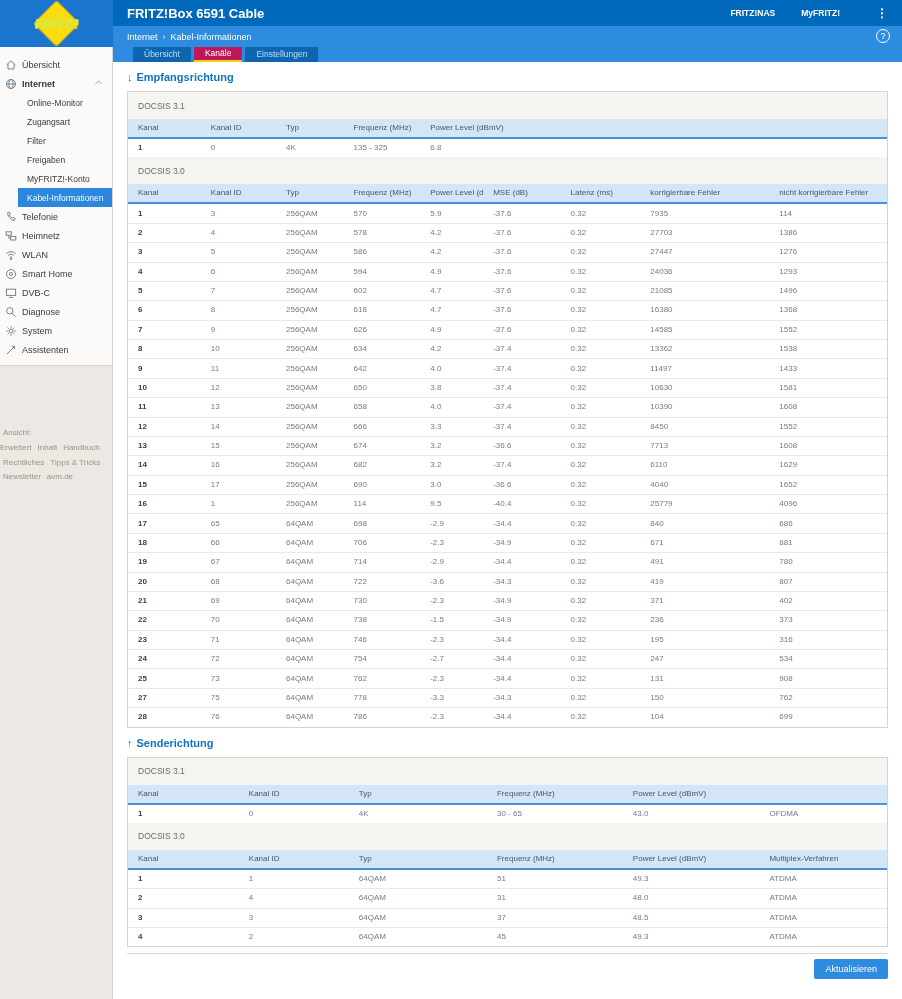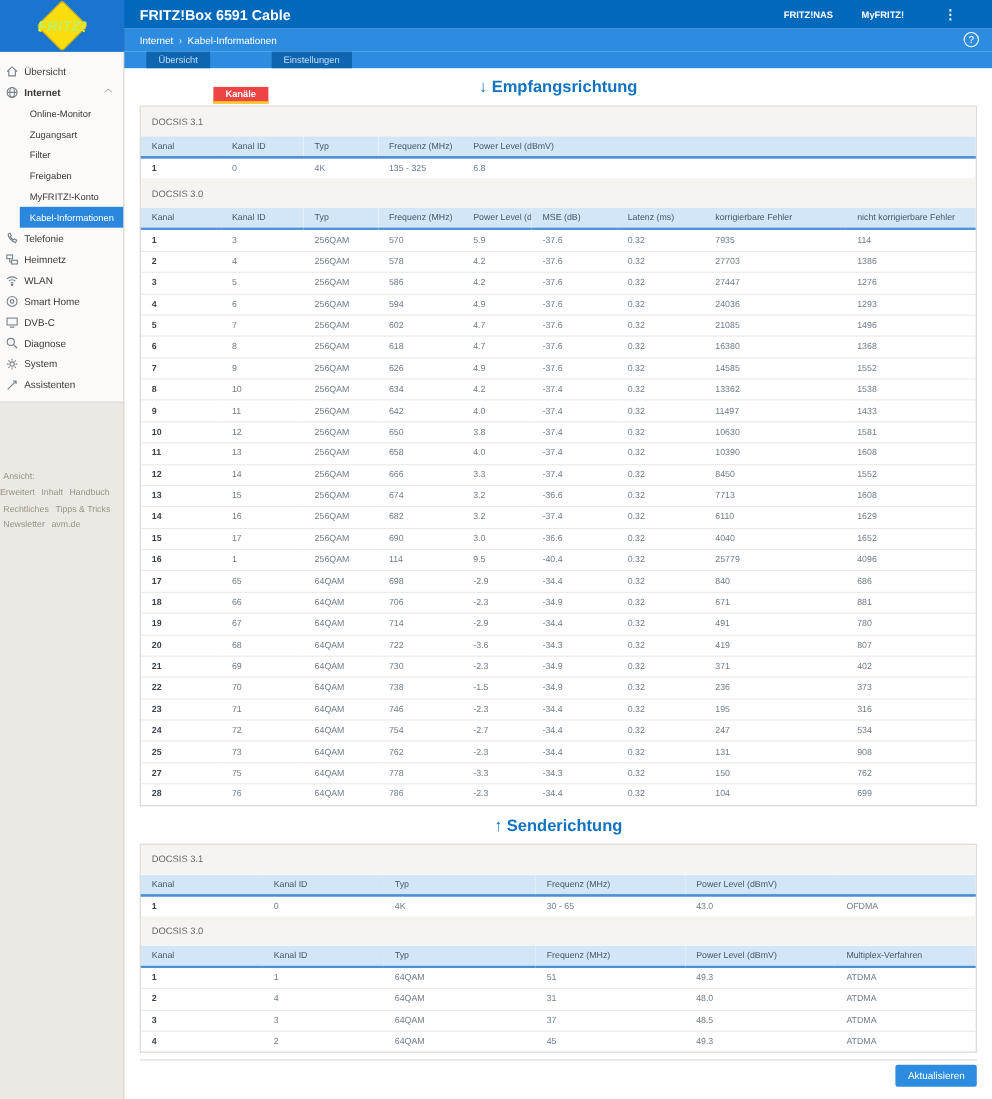--- a/index.html
+++ b/index.html
@@ -2,33 +2,33 @@
 <html><head>
 <meta charset="utf-8">
 <style>
   * { margin:0; padding:0; box-sizing:border-box; }
   html,body { width:902px; height:999px; }
   body { position:relative; font-family:"Liberation Sans",sans-serif; background:#fff; overflow:hidden; }
 
   
   .topbar { position:absolute; left:0; top:0; width:902px; height:26px; background:#0169bb; display:flex; align-items:center; z-index:3; }
   .topbar .title { margin-left:127px; color:#fff; font-size:13px; font-weight:bold;text-align:right; }
-  .topbar .navlinks { margin-left:auto; display:flex; align-items:center; gap:26px; padding-right:32px;text-align:right; }
+  .topbar .navlinks { margin-left:auto; display:flex; align-items:center; gap:26px; padding-right:14px;text-align:right; }
   .topbar .navlinks a { color:#fff; font-size:8.5px; font-weight:bold; text-decoration:none; }
   .menu-dots { color:#fff; font-size:12px; font-weight:bold; margin-left:10px; cursor:pointer; }
 
   .subbar { position:absolute; left:0; top:26px; width:902px; height:21px; background:#2e8ce0; display:flex; align-items:center; z-index:2; }
   .subbar .crumbs { margin-left:127px; color:#fff; font-size:9px; display:flex; gap:5px; align-items:center; }
   .subbar .crumbs .sep { opacity:.85; }
   .help-badge { position:absolute; right:12px; top:3px; width:14px; height:14px; border:1px solid #fff; border-radius:50%; color:#fff; font-size:9px; text-align:center; line-height:12px; cursor:pointer; }
 
   .tabbar { position:absolute; left:113px; top:47px; width:789px; height:15px; background:#2e8ce0; display:flex; z-index:2; }
   .tab { margin-left:3px; height:15px; line-height:15px; padding:0 11px; font-size:8.5px; background:#0f66b0; color:#c3dcf2; cursor:pointer; }
   .tab:first-child { margin-left:20px; }
-  .tab.active { background:#ef4444; color:#fff; font-weight:bold; border-bottom:2px solid #f7d20d; line-height:13px;margin-top:32px; }
+  .tab.active { background:#be185d; color:#fff; font-weight:normal; border-bottom:2px solid #f7d20d; line-height:13px; }
 
   
   .logo-block { position:absolute; left:0; top:0; width:113px; height:47px; background:#1b74cd; z-index:5; display:flex; align-items:center; justify-content:center; }
   .diamond { width:33px; height:33px; background:#fbdc0c; transform:rotate(45deg); border-radius:3px; box-shadow:0 0 0 1px #caa50a inset; }
   .logo-text { position:absolute; font-style:italic; font-weight:bold; color:#bef264; font-size:13px; letter-spacing:.5px; text-shadow:1px 1px 0 #fbdc0c; }
 
   
   .sidebar { position:absolute; left:0; top:47px; width:113px; height:952px; background:#ece9e4; border-right:1px solid #d6d3cd; z-index:1; }
   .menu { background:#fbfaf8; padding:8px 0 6px; border-bottom:1px solid #d8d5cf; }
   .mi { display:flex; align-items:center; gap:5px; padding:3.5px 5px 3.5px 5px; font-size:9px; color:#3a3a3a; cursor:pointer; }
@@ -36,21 +36,21 @@
   .mi .chev { margin-left:auto; padding-right:4px; }
   .mi.bold { font-weight:bold; }
   .sub { margin-left:18px; padding:4.5px 0 4.5px 9px; font-size:8.5px; color:#3a3a3a; cursor:pointer; }
   .sub.active { background:#2b87de; color:#fff; }
   .sidebar-footer { margin-top:60px; text-align:left; font-size:8px; color:#9a9383; line-height:1.85; }
   .sidebar-footer a { color:#9a9383; text-decoration:none; margin:0 3px; cursor:pointer; }
   svg.lin { stroke:#76828e; fill:none; stroke-width:1; }
 
   
   .content { position:absolute; left:113px; top:62px; width:789px; height:937px; background:#fff; padding:0 14px; overflow:hidden; }
-  .dirhead { margin:9px 0 8px; color:#1173c1; font-size:15px; font-weight:bold;text-align:center; }
+  .dirhead { margin:9px 0 8px; color:#1173c1; font-size:11px; font-weight:bold; }
   .dirhead .arr { margin-right:4px; font-weight:normal; }
   .panel { border:1px solid #d6d3ce; }
   .seclabel { background:#f5f4f0; color:#6a6a6a; font-size:8.5px; line-height:8px; padding:9.5px 10px; }
   table { width:100%; border-collapse:collapse; table-layout:fixed; }
   th { background:#d2e6f7; color:#45586b; font-weight:normal; font-size:8px; line-height:8px; text-align:left; padding:5px 10px; border-bottom:2px solid #4a90d9; white-space:nowrap; overflow:hidden; }
   td { font-size:8px; line-height:8px; color:#707c89; padding:5.2px 10px; border-bottom:1px solid #e9e9e9; white-space:nowrap; }
   td.c0 { color:#39414b; font-weight:bold; }
   tbody tr:last-child td { border-bottom:none; }
   .btnrow { border-top:1px solid #dcd9d4; margin-top:6px; padding:4px 0; text-align:right; }
   .btn { background:#2e8ce0; color:#fff; border:none; font-size:9px; font-family:"Liberation Sans",sans-serif; padding:5px 11px; border-radius:2px; cursor:pointer; }

